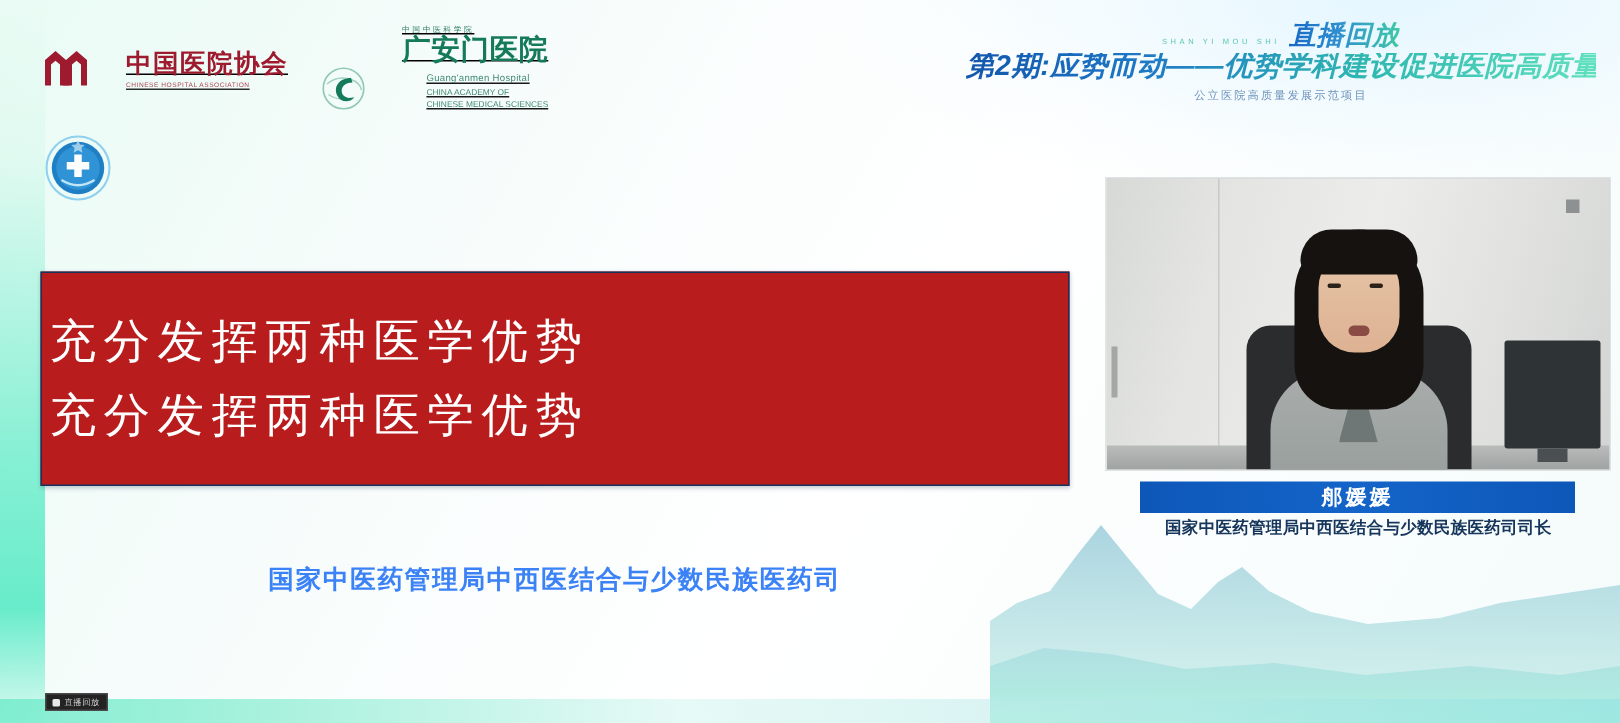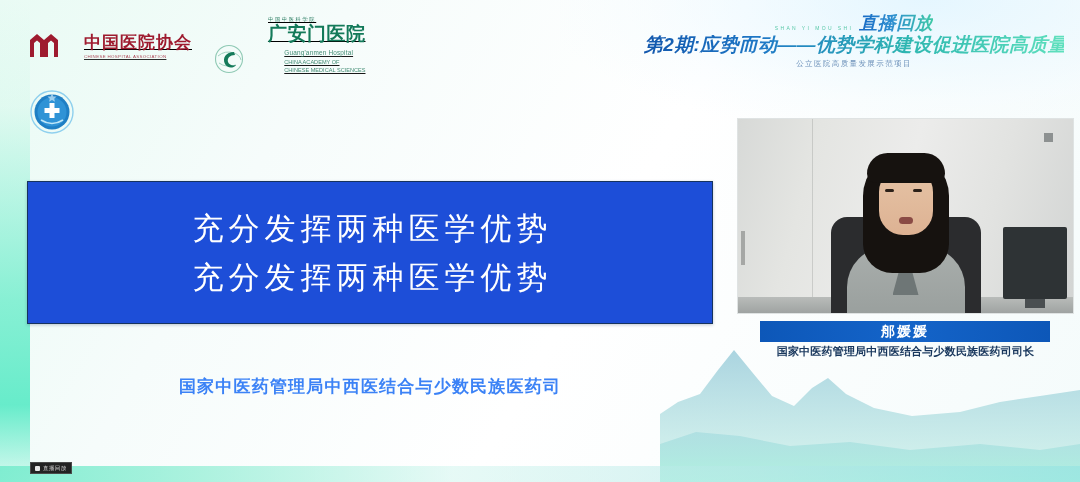--- a/index.html
+++ b/index.html
@@ -176,25 +176,25 @@
     left: 30px; top: 90px;
     width: 44px; height: 44px;
   }
   .emblem svg { display: block; width: 100%; height: 100%; }
 
   
   .slide-title-band {
     position: absolute;
     left: 27px; top: 181px;
     width: 686px; height: 143px;
-    background: #1d4ed8;
+    background: #b91c1c;
     border: 1px solid #16335e;
     display: flex;
     flex-direction: column;
-    align-items: center;
+    align-items: flex-start;
     justify-content: center;
     gap: 14px;
     box-shadow: 0 1px 3px rgba(20,40,80,0.25);
   }
   .slide-title-line {
     color: #ffffff;
     font-size: 31px;
     font-weight: 500;
     letter-spacing: 5px;
     line-height: 1.1;

